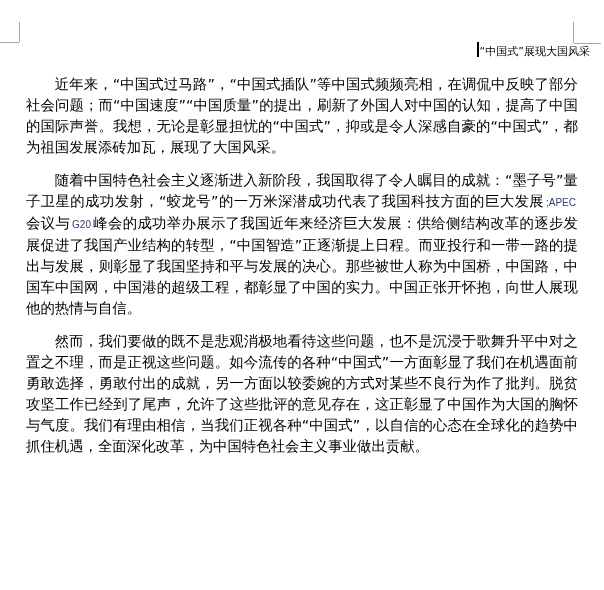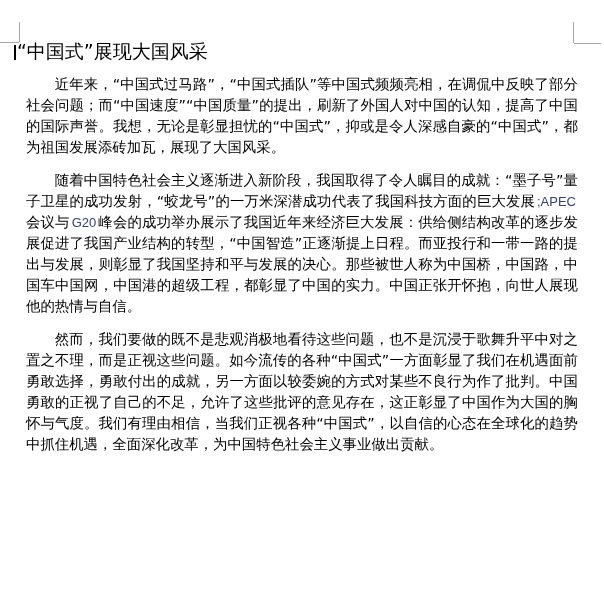--- a/index.html
+++ b/index.html
@@ -28,22 +28,22 @@
   .doc {
     position: absolute;
     left: 14px;
     top: 41px;
     width: 576px;
     color: #000000;
     font-size: 14.4px;
     line-height: 21px;
   }
   .title-line {
-    text-align: left;
-    font-size: 19px;
+    text-align: right;
+    font-size: 11px;
     white-space: nowrap;
     line-height: 21px;
     height: 21px;
   }
   .cursor {
     display: inline-block;
     width: 2px;
     height: 15px;
     background: #000000;
     vertical-align: -2px;
@@ -52,36 +52,36 @@
   .paragraphs p {
     margin: 12px;
     padding: 0;
     text-indent: 2em;
     text-align: justify;
     text-justify: inter-ideograph;
     line-height: 21px;
   }
   .latin {
     font-family: "Liberation Sans", sans-serif;
-    font-size: 13px;
+    font-size: 10px;
     margin: 0 2px;
   }
 </style>
 </head>
 <body>
 
 <div class="page">
   <div class="crop tl-v"></div>
   <div class="crop tl-h"></div>
   <div class="crop tr-v"></div>
   <div class="crop tr-h"></div>
 
   <div class="doc">
     <div class="title-line">
       <span class="cursor"></span><span>“中国式”展现大国风采</span>
     </div>
     <div class="paragraphs" id="paragraphs">
         <p><span>近年来，“中国式过马路”，“中国式插队”等中国式频频亮相，在调侃中反映了部分社会问题；而“中国速度”“中国质量”的提出，刷新了外国人对中国的认知，提高了中国的国际声誉。我想，无论是彰显担忧的“中国式”，抑或是令人深感自豪的“中国式”，都为祖国发展添砖加瓦，展现了大国风采。</span></p>
         <p><span>随着中国特色社会主义逐渐进入新阶段，我国取得了令人瞩目的成就：“墨子号”量子卫星的成功发射，“蛟龙号”的一万米深潜成功代表了我国科技方面的巨大发展</span><span class="latin" style="color: rgb(47, 65, 128);">;APEC</span><span>会议与</span><span class="latin" style="color: rgb(47, 65, 128);">G20</span><span>峰会的成功举办展示了我国近年来经济巨大发展：供给侧结构改革的逐步发展促进了我国产业结构的转型，“中国智造”正逐渐提上日程。而亚投行和一带一路的提出与发展，则彰显了我国坚持和平与发展的决心。那些被世人称为中国桥，中国路，中国车中国网，中国港的超级工程，都彰显了中国的实力。中国正张开怀抱，向世人展现他的热情与自信。</span></p>
-        <p><span>然而，我们要做的既不是悲观消极地看待这些问题，也不是沉浸于歌舞升平中对之置之不理，而是正视这些问题。如今流传的各种“中国式”一方面彰显了我们在机遇面前勇敢选择，勇敢付出的成就，另一方面以较委婉的方式对某些不良行为作了批判。中国勇敢的正视了自己的不足，允许了这些批评的意见存在，这正彰显了中国作为大国的胸怀与气度。我们有理由相信，当我们正视各种“中国式”，以自信的心态在全球化的趋势中抓住机遇，全面深化改革，为中国特色社会主义事业做出贡献。</span></p>
+        <p><span>然而，我们要做的既不是悲观消极地看待这些问题，也不是沉浸于歌舞升平中对之置之不理，而是正视这些问题。如今流传的各种“中国式”一方面彰显了我们在机遇面前勇敢选择，勇敢付出的成就，另一方面以较委婉的方式对某些不良行为作了批判。脱贫攻坚工作已经到了尾声，允许了这些批评的意见存在，这正彰显了中国作为大国的胸怀与气度。我们有理由相信，当我们正视各种“中国式”，以自信的心态在全球化的趋势中抓住机遇，全面深化改革，为中国特色社会主义事业做出贡献。</span></p>
       </div>
   </div>
 </div>
 
 </body></html>

